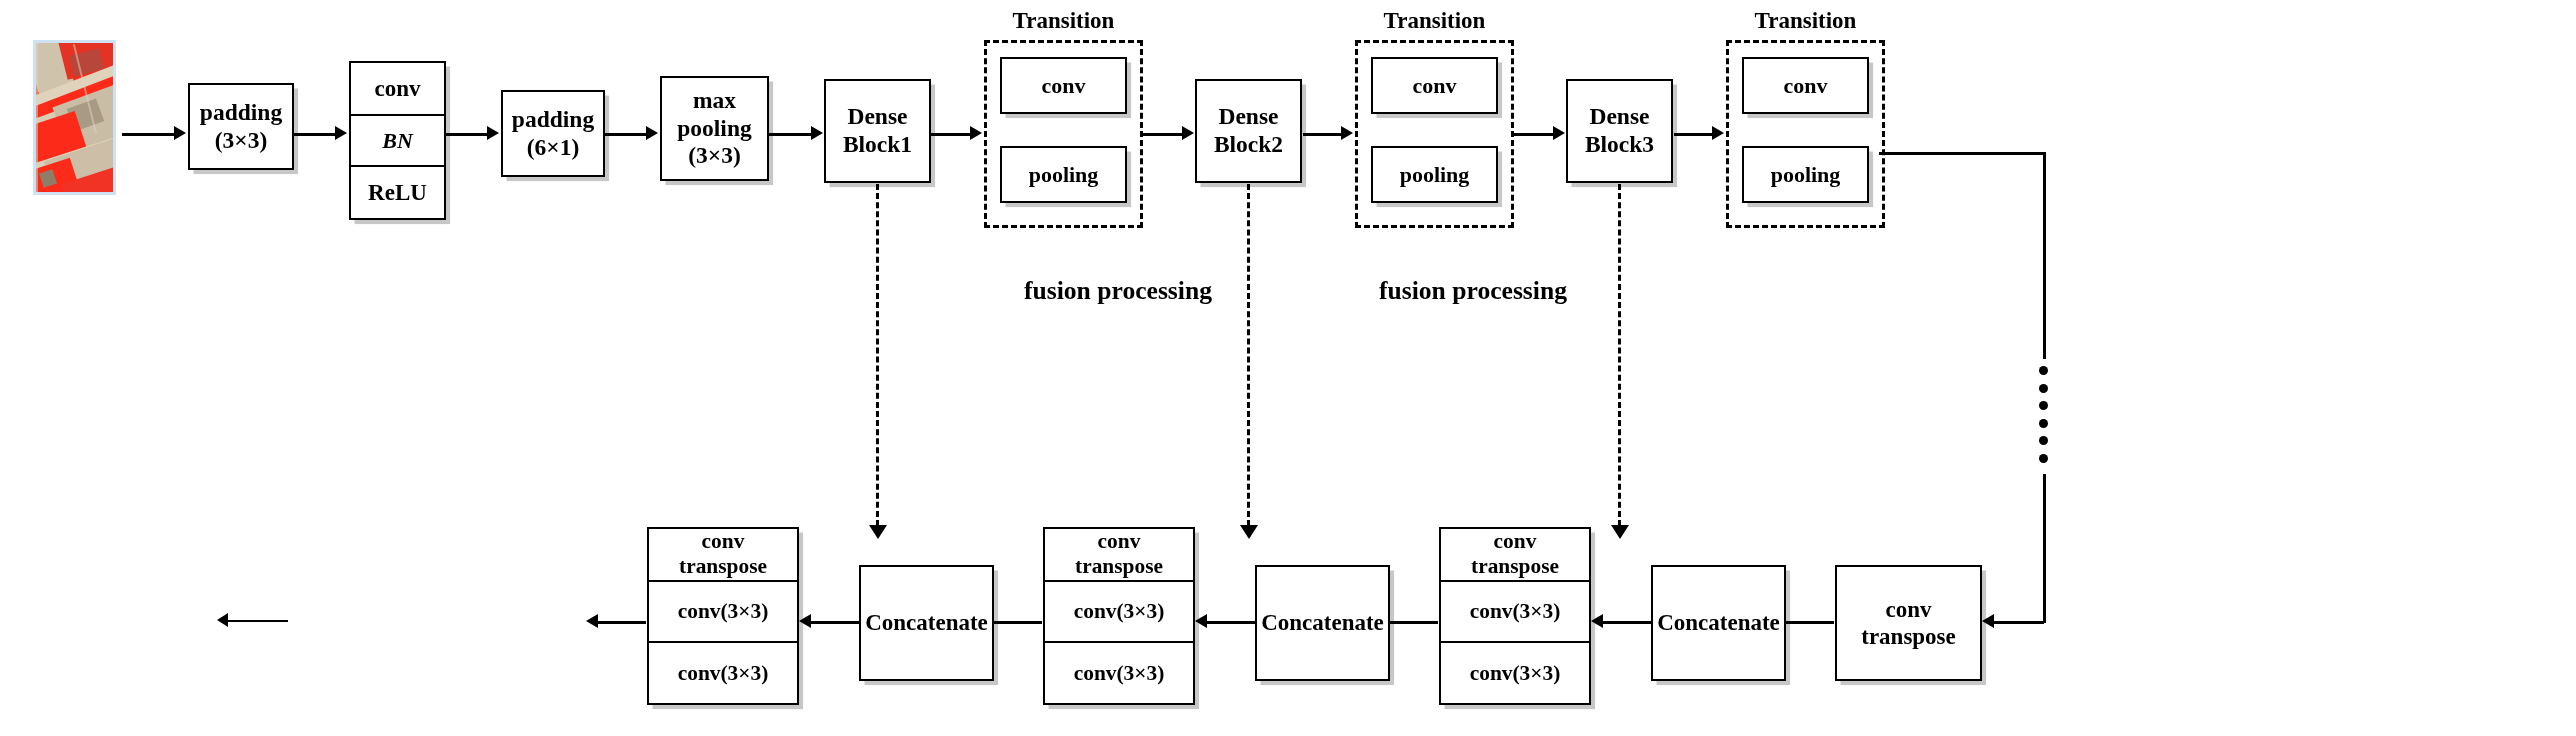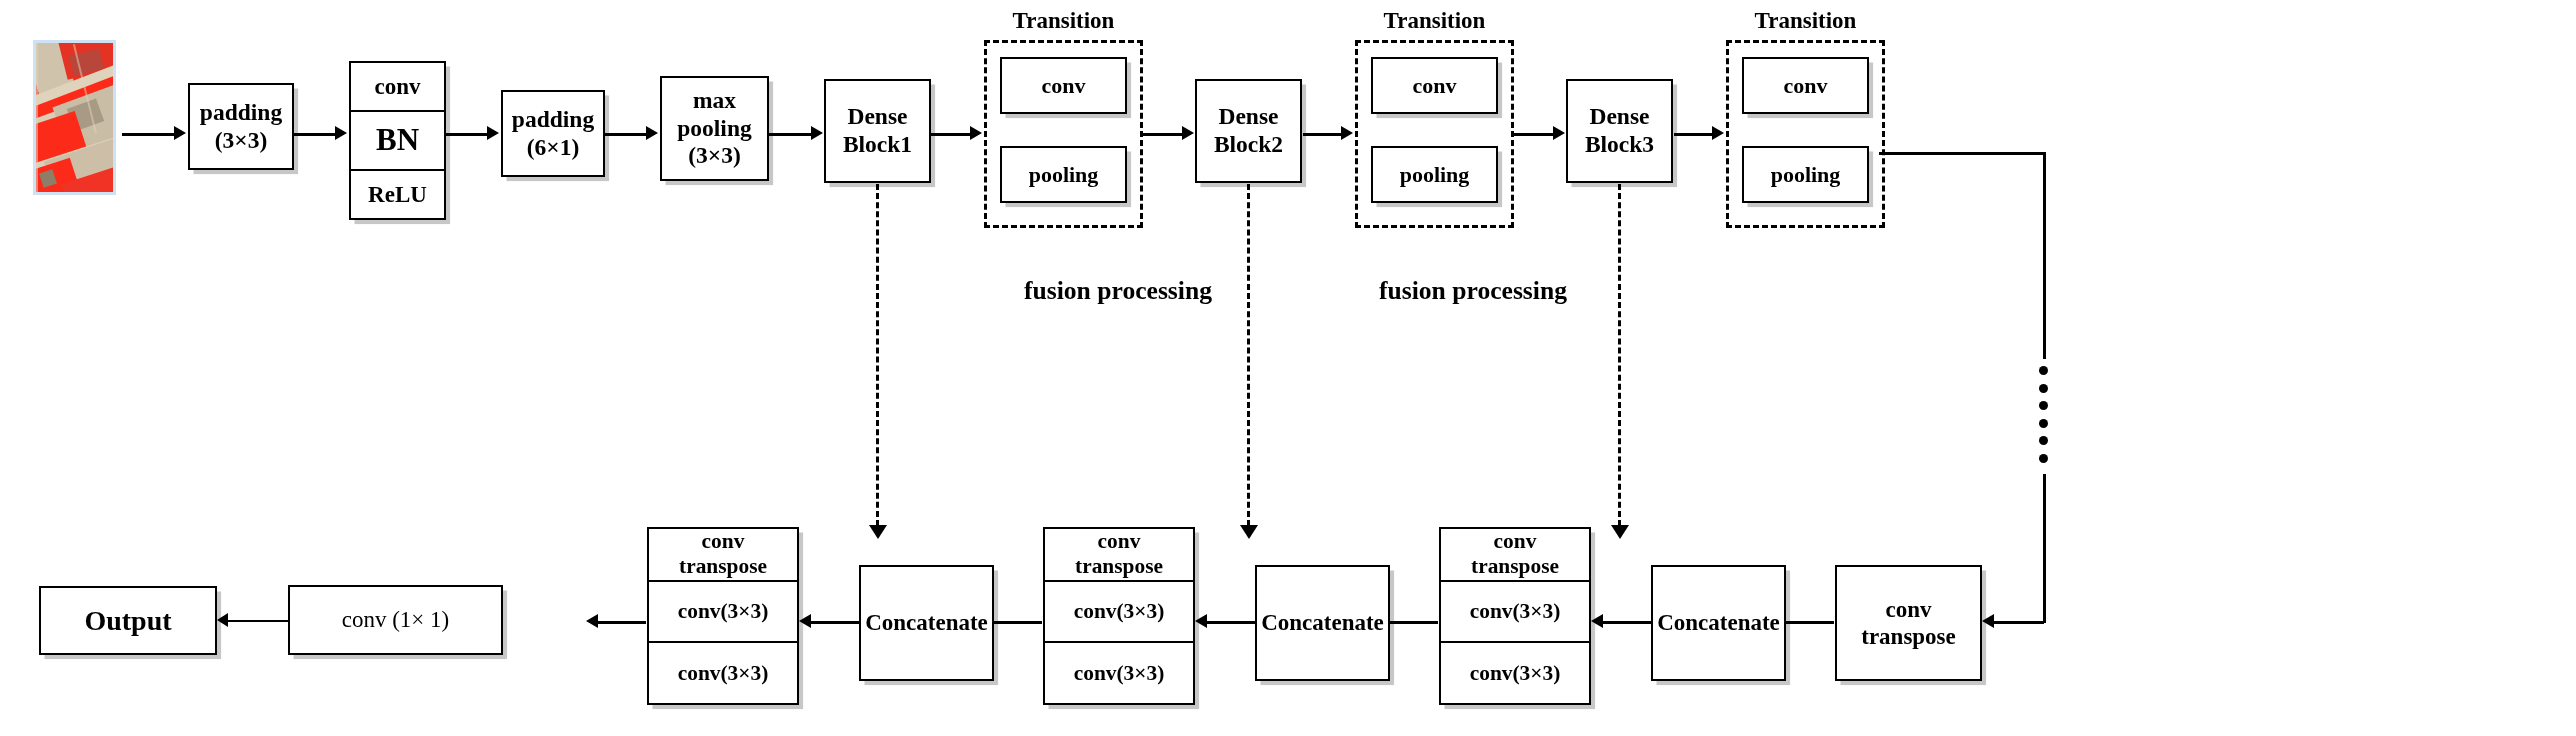--- a/index.html
+++ b/index.html
@@ -164,21 +164,21 @@
       <span>padding</span><br>
       <span>(3×3)</span>
     </span>
   </div>
 
   <div class="hline" style="left:294px;top:133px;width:43px;"></div>
   <div class="arrow-r" style="left:335px;top:126px;"></div>
 
   <div class="stack" style="left:349px;top:61px;width:97px;height:159px;">
     <div class="row" style="font-size:23px;">conv</div>
-    <div class="row" style="font-size:31px;">BN</div>
+    <div class="row" style="font-size:22px;font-style:italic;">BN</div>
     <div class="row" style="font-size:23px;">ReLU</div>
   </div>
 
   <div class="hline" style="left:446px;top:133px;width:43px;"></div>
   <div class="arrow-r" style="left:487px;top:126px;"></div>
 
   <div class="box" style="left:501px;top:90px;width:104px;height:87px;font-size:23.5px;">
     <span class="lbl">
       <span>padding</span><br>
       <span>(6×1)</span>
@@ -342,25 +342,19 @@
   <div class="stack" style="left:647px;top:527px;width:152px;height:178px;">
     <div class="row" style="flex:1.35 1 0;font-size:21.4px;">conv
 transpose</div>
     <div class="row" style="font-size:21.4px;">conv(3×3)</div>
     <div class="row" style="font-size:21.4px;">conv(3×3)</div>
   </div>
 
   <div class="hline" style="left:598px;top:621px;width:48px;"></div>
   <div class="arrow-l" style="left:586px;top:614px;"></div>
 
-  <div class="box" style="left:288px;top:585px;width:215px;height:70px;font-size:23px;font-weight:normal;">
-    <span class="lbl" style="font-weight:normal;">conv (1× 1)</span>
-  </div>
 
   <div class="hline" style="left:228px;top:620px;width:60px;height:2.1px;"></div>
   <div class="arrow-l" style="left:217px;top:613px;border-top-width:7px;border-bottom-width:7px;border-right-width:11.7px;"></div>
 
-  <div class="box" style="left:39px;top:586px;width:178px;height:69px;font-size:28px;">
-    <span class="lbl">Output</span>
-  </div>
 
 </div>
 
 
 </body></html>

